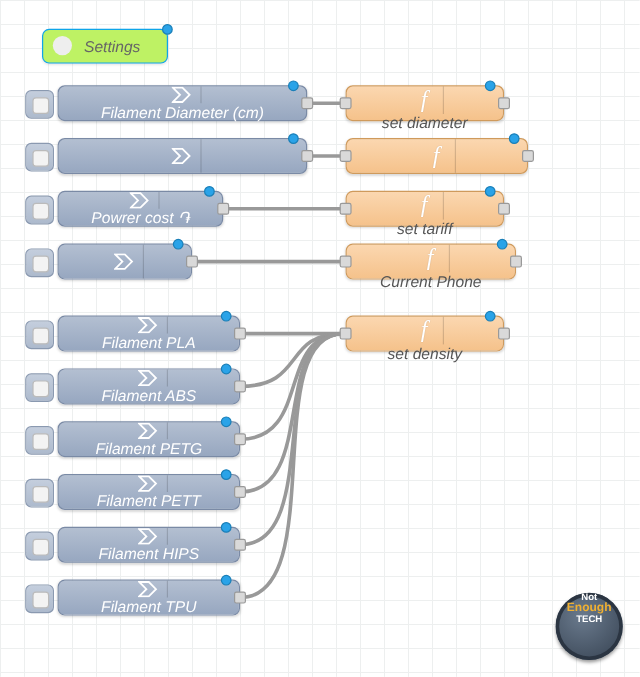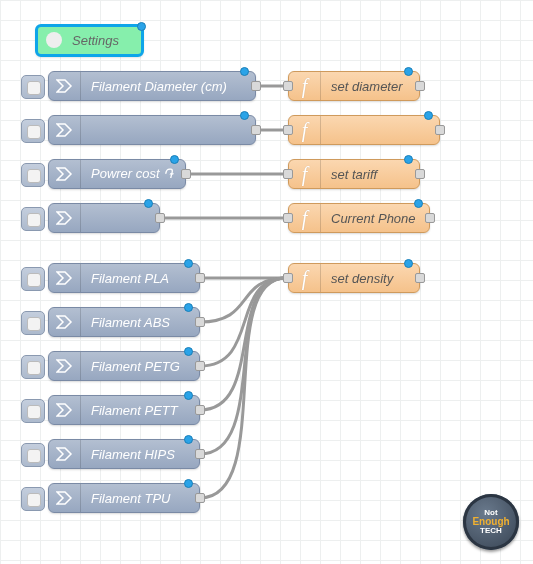--- a/index.html
+++ b/index.html
@@ -25,20 +25,21 @@
     pointer-events: none;
   }
   .node {
     position: absolute;
     height: 30px;
     border-radius: 6px;
     display: flex;
     align-items: center;
     border: 1px solid #888;
     box-shadow: 0 1px 2px rgba(0,0,0,0.15);
+    flex-direction: column;
   }
   .node .icon-cell {
     width: 32px;
     height: 100%;
     display: flex;
     align-items: center;
     justify-content: center;
     border-right: 1px solid rgba(0,0,0,0.15);
   }
   .node .label {
@@ -88,22 +89,22 @@
     content: "";
     position: absolute;
     width: 12px; height: 12px;
     border-radius: 3px;
     background: #f3f3f3;
     border: 1px solid #bbb;
     top: 5px; left: 5px;
   }
   .comment-node {
     position: absolute;
-    background: #86efac;
-    border: 3px solid #0ea5e9;
+    background: #bef264;
+    border: 1px solid #0ea5e9;
     border-radius: 6px;
     padding: 6px 22px 6px 34px;
     box-shadow: 0 1px 2px rgba(0,0,0,0.1);
     color: #666;
     font-style: italic;
   }
   .comment-node .status-dot { top: -5px; right: -5px; }
   .comment-icon {
     position: absolute;
     left: 8px; top: 5px;
@@ -124,21 +125,21 @@
     right: 14px;
     bottom: 14px;
     width: 56px; height: 56px;
   }
   .logo .gear {
     width: 56px; height: 56px;
     border-radius: 50%;
     background: radial-gradient(circle at 40% 35%, #6a7a8d, #34404f);
     box-shadow: inset 0 0 0 3px #2b3542, 0 2px 3px rgba(0,0,0,.4);
     position: relative;
-    display:flex;align-items:center;justify-content:center;
+    display:flex;align-items:flex-start;justify-content:center;
   }
   .logo .txt { font-size: 8px; font-style: normal; font-weight: bold; color:#fff; text-align:center; line-height:1; }
   .logo .txt .mid { color:#f0b030; font-size:10px; display:block; }
 </style>
 </head>
 <body>
 
 <svg class="wires">
   <g stroke="#999" stroke-width="3" fill="none">
     <path d="M256 86 C270 86 272 86 286 86"></path>

